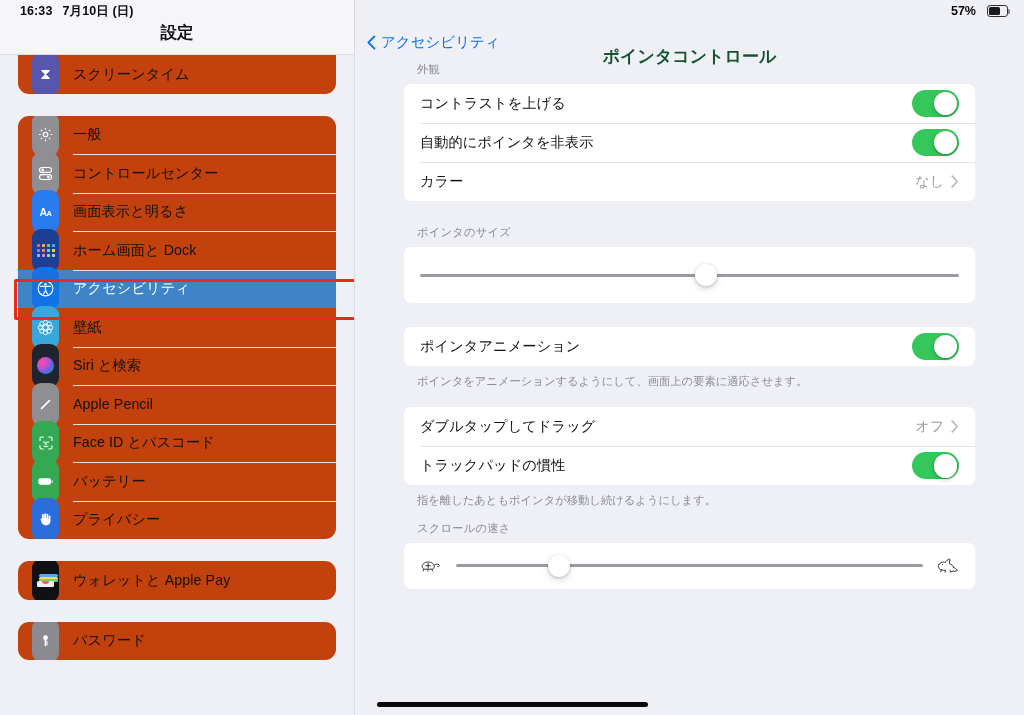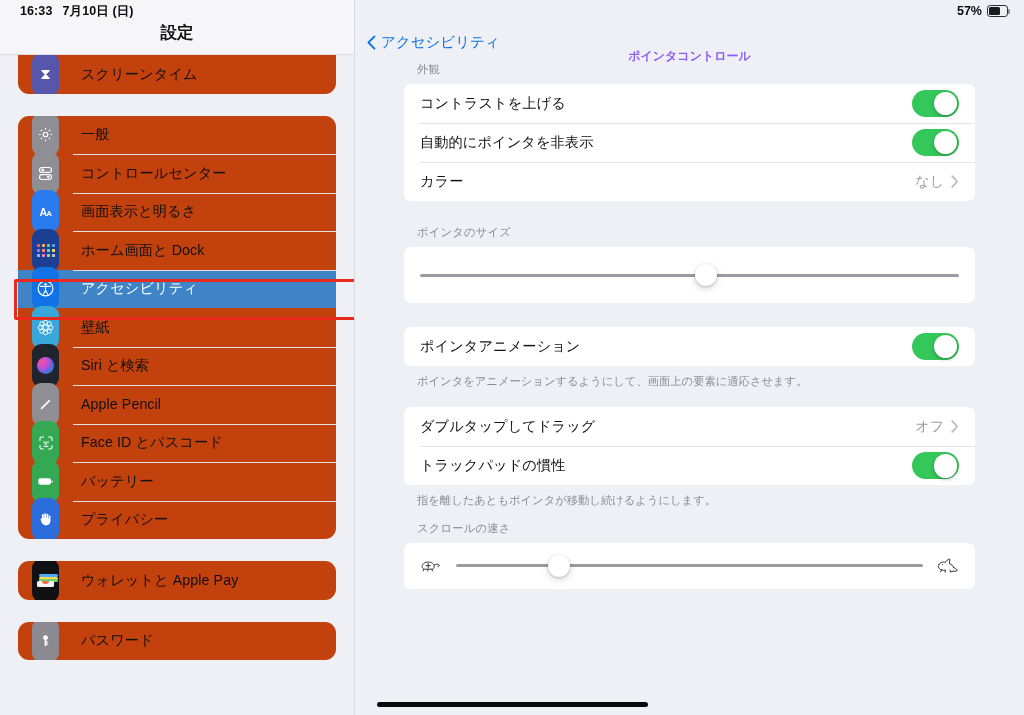--- a/index.html
+++ b/index.html
@@ -15,21 +15,21 @@
 
   
   .statusbar {
     position: absolute; top: 0; left: 0; width: 1024px; height: 22px;
     display: flex; align-items: center; justify-content: space-between;
     padding: 0 14px 0 20px; z-index: 30; pointer-events: none;
   }
   .status-left { display: flex; align-items: baseline; gap: 10px; }
   .status-time { font-size: 12.5px; font-weight: bold; color: #0b0b0d; letter-spacing: 0.1px; }
   .status-date { font-size: 12.5px; font-weight: bold; color: #0b0b0d; letter-spacing: 0.1px; }
-  .status-right { display: flex; align-items: center; gap: 5px; }
+  .status-right { display: flex; align-items: center; gap: 11px; }
   .battery-pct { font-size: 12.5px; font-weight: bold; color: #0b0b0d; }
   .battery-icon { position: relative; width: 23px; height: 12px; }
   .battery-body {
     position: absolute; left: 0; top: 0; width: 21px; height: 12px;
     border: 1.2px solid #2b2b2e; border-radius: 3.2px; background: transparent;
   }
   .battery-fill {
     position: absolute; left: 1.6px; top: 1.6px; height: 8.8px; width: 11.5px;
     background: #1a1a1c; border-radius: 1.6px;
   }
@@ -64,21 +64,21 @@
   .row + .row::before {
     content: ""; position: absolute; left: 55px; right: 0; top: 0;
     height: 0.5px; background: #e0e0e5;
   }
   .row-label { font-size: 14.2px; color: #111114; letter-spacing: 0.1px; }
   .row.selected { background: #3f84c6; }
   .row.selected .row-label { color: #ffffff; }
   .row.selected + .row::before { background: transparent; }
 
   .sb-icon {
-    width: 27px; height: 43px; border-radius: 9px; margin-right: 22px;
+    width: 27px; height: 43px; border-radius: 9px; margin-right: 14px;
     flex: 0 0 27px; display: flex; align-items: center; justify-content: center;
     position: relative; overflow: hidden;
     font-size: 11px; font-weight: bold; color: #fff;
   }
   .ic-screentime { background: #5556ac; }
   .ic-general { background: #8e8e93; }
   .ic-controlcenter { background: #8e8e93; }
   .ic-display { background: #2a7bf0; letter-spacing: -0.5px; }
   .ic-home { background: #1c3f94; }
   .ic-access { background: #1273e6; }
@@ -122,21 +122,21 @@
   }
   .back-btn {
     display: flex; align-items: center; gap: 5px; margin-left: 12px;
     color: #0a73e8; font-size: 14.5px; cursor: pointer;
   }
   .chev-left {
     width: 9px; height: 15px; flex: 0 0 9px;
   }
   .detail-title {
     position: absolute; left: 0; right: 0; text-align: center;
-    font-size: 12px; font-weight: bold; color: #8b5cf6; margin-top: 28px;
+    font-size: 17px; font-weight: bold; color: #14532d; margin-top: 28px;
   }
 
   .detail-scroll { position: absolute; top: 62px; left: 0; width: 669px; height: 653px; }
 
   .section-head {
     font-size: 11.3px; color: #8b8b92; padding: 0 0 7px 62px; letter-spacing: 0.2px;
   }
   .section-foot {
     font-size: 11.3px; color: #8b8b92; padding: 7px 62px 0 62px; line-height: 1.45;
   }

